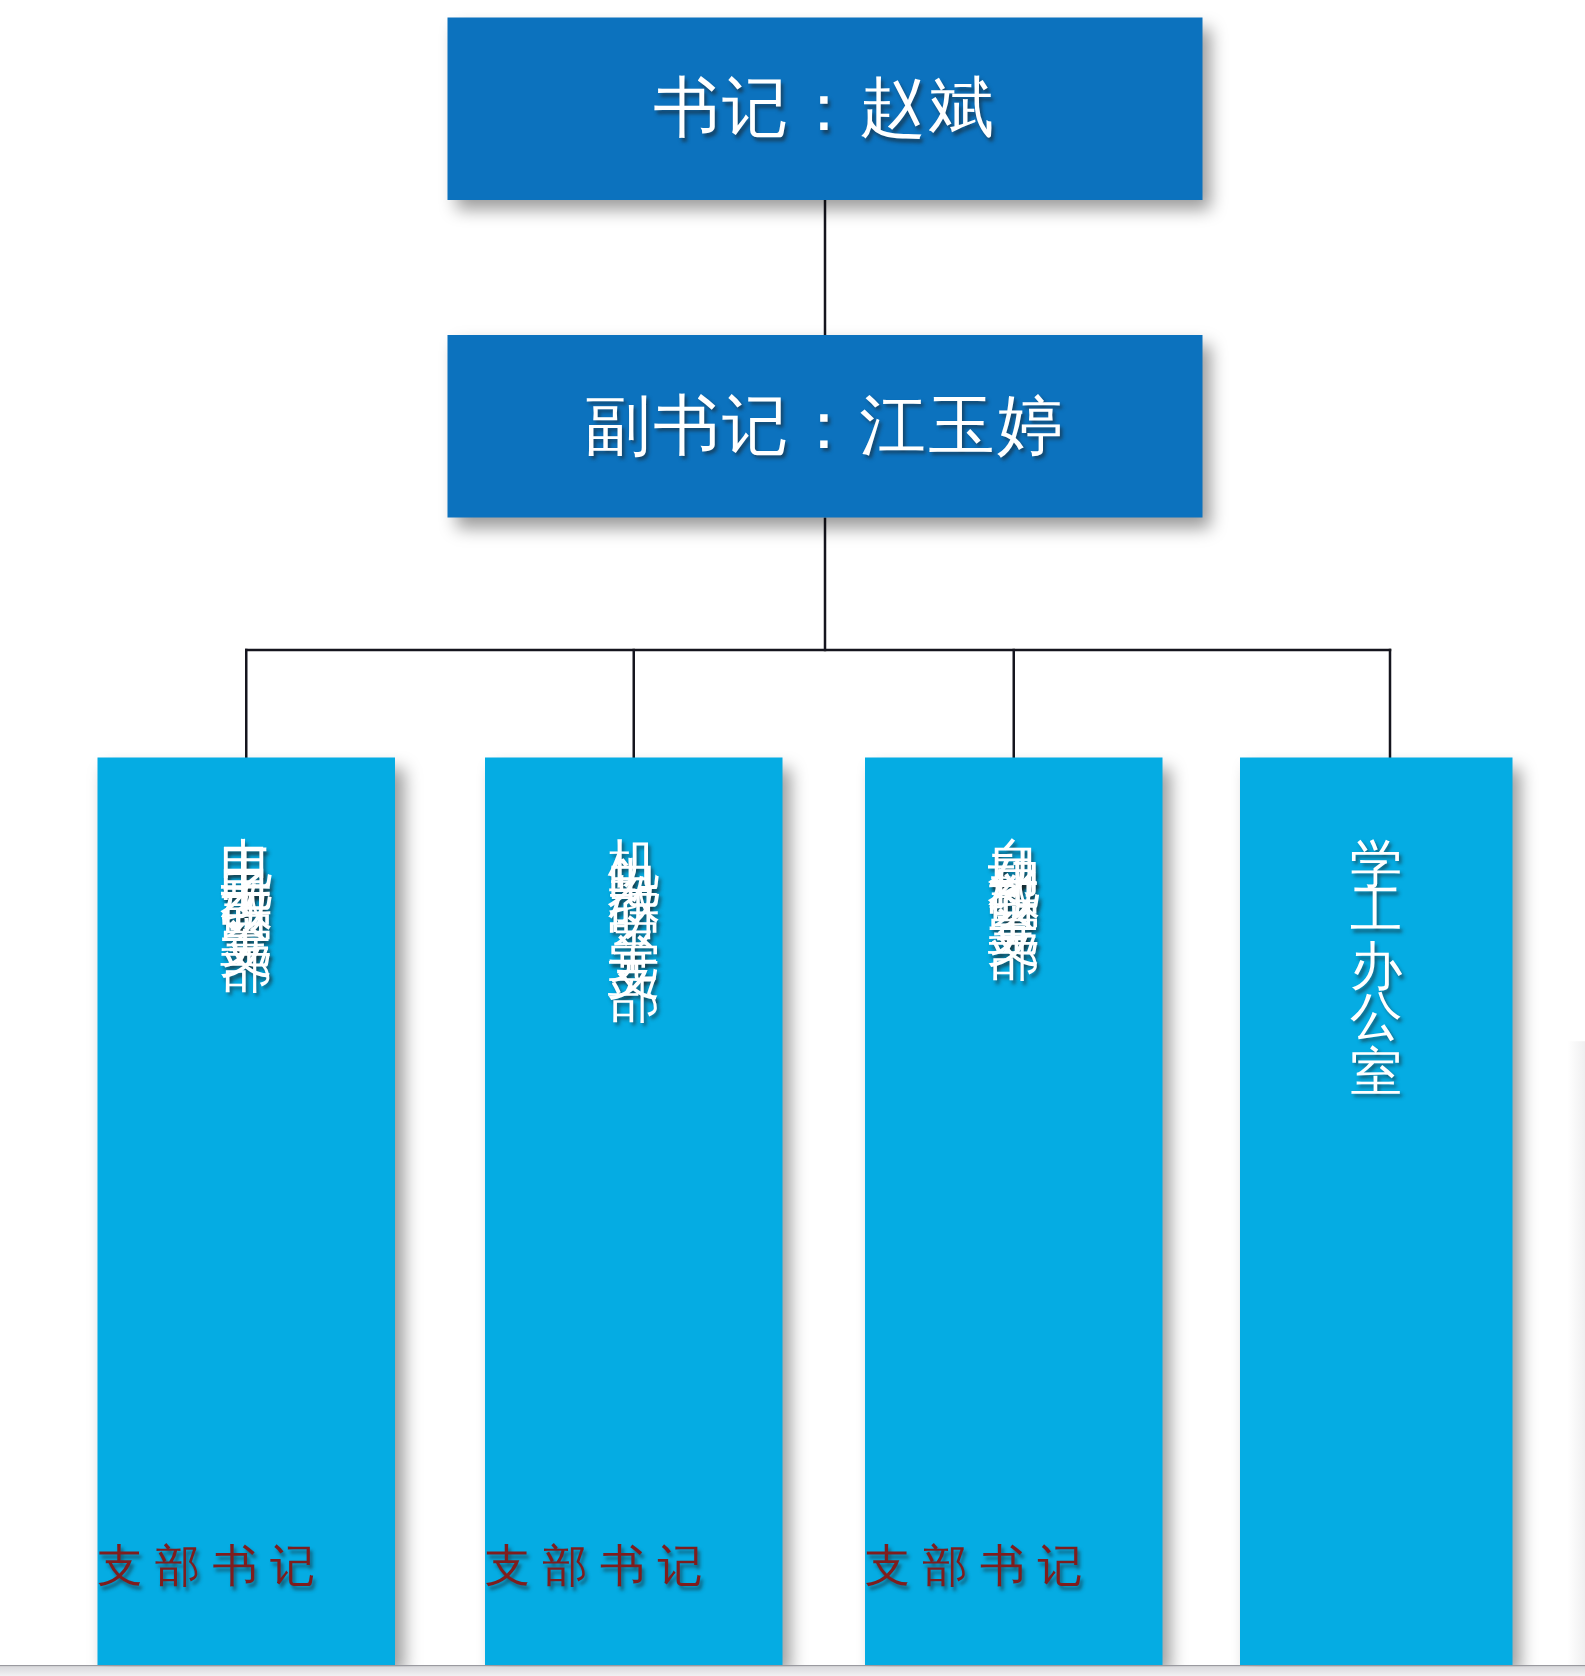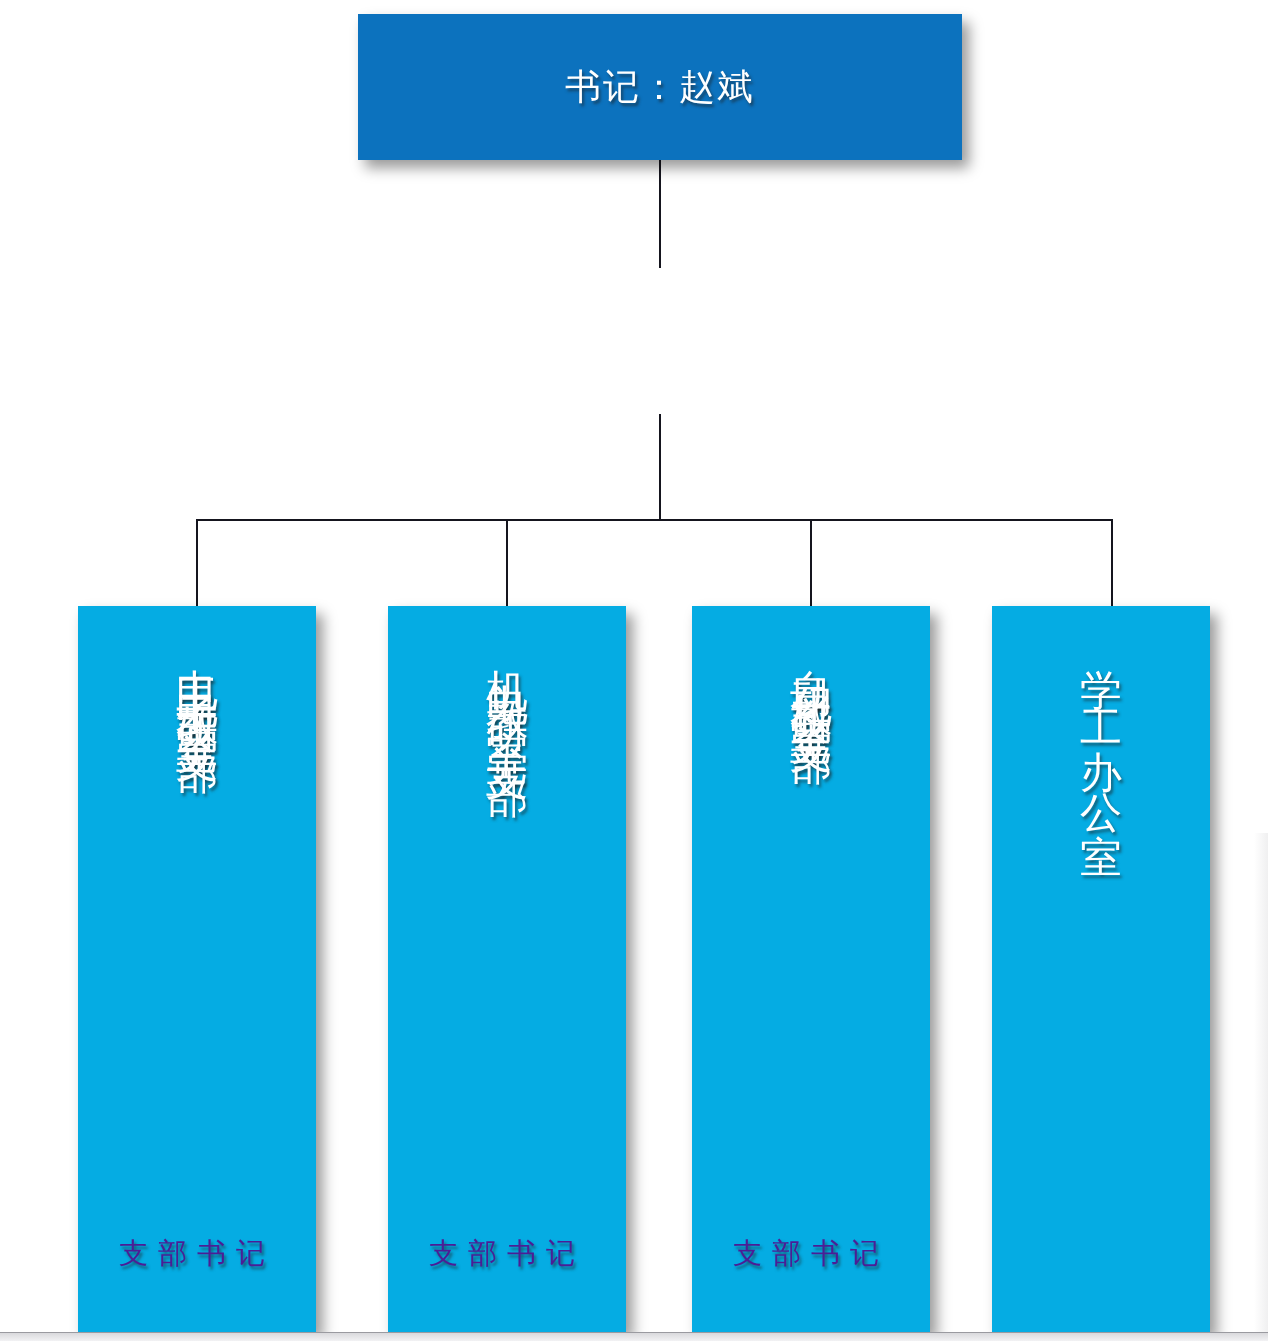--- a/index.html
+++ b/index.html
@@ -22,21 +22,21 @@
     box-shadow: 7px 8px 13px rgba(0,0,0,0.40);
   }
   .parent {
     left: 358px;
     width: 604px;
     height: 146px;
     background: #0c72be;
     display: flex;
     align-items: center;
     justify-content: center;
-    font-size: 36px;
+    font-size: 53px;
     letter-spacing: 2px;
   }
   #root-box   { top: 14px; }
   #deputy-box { top: 268px; }
   .shadowed-text {
     text-shadow: 2px 3px 3px rgba(30,30,30,0.55);
   }
   .child {
     top: 606px;
     height: 726px;
@@ -59,25 +59,25 @@
     color: #ffffff;
     text-shadow: 2px 3px 3px rgba(30,30,30,0.55);
   }
   #branch-1 .vtitle { letter-spacing: 15px; }
   #branch-3 .vtitle { letter-spacing: 41px; }
   .blabel {
     position: absolute;
     left: 0;
     right: 0;
     bottom: 53px;
-    text-align: center;
-    font-size: 29px;
+    text-align: left;
+    font-size: 36px;
     line-height: 52px;
     letter-spacing: 10px;
-    color: #4c1d95;
+    color: #7f1d1d;
     text-shadow: 2px 3px 3px rgba(30,30,30,0.55);
   }
   
   .line {
     position: absolute;
     background: #15151e;
   }
   .vline { width: 2px; }
   .hline { height: 2px; }
   #line-root-deputy { left: 659px; top: 160px; height: 108px; }
@@ -116,20 +116,23 @@
   <div class="line hline" id="line-bar"></div>
   <div class="line vline" id="line-drop-0"></div>
   <div class="line vline" id="line-drop-1"></div>
   <div class="line vline" id="line-drop-2"></div>
   <div class="line vline" id="line-drop-3"></div>
 
   <div class="node parent" id="root-box">
     <span class="shadowed-text">书记：赵斌</span>
   </div>
 
+  <div class="node parent" id="deputy-box">
+    <span class="shadowed-text">副书记：江玉婷</span>
+  </div>
 
   <div class="node child" id="branch-0">
     <div class="vtitle">电工电子教研室党支部</div>
     <div class="blabel">
       <div>支部书记</div>
     </div>
   </div>
 
   <div class="node child" id="branch-1">
     <div class="vtitle">机电教研室党支部</div>

